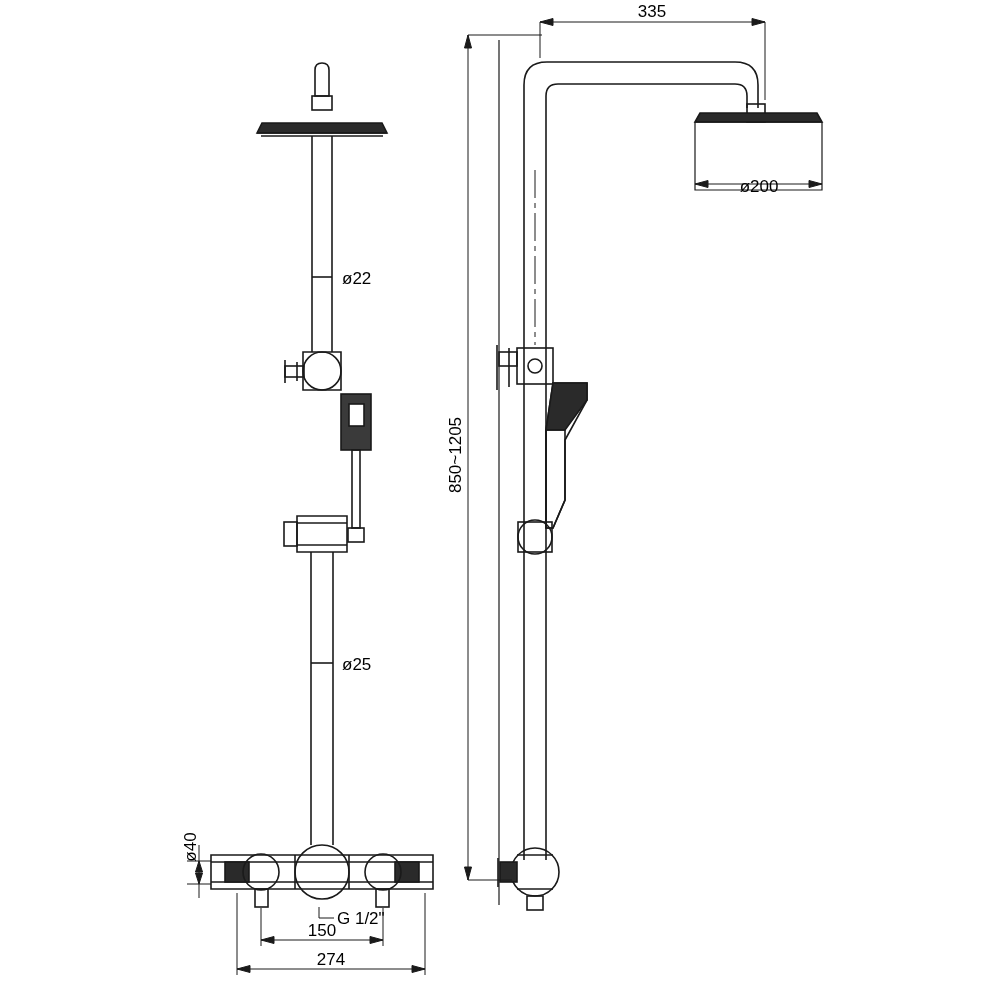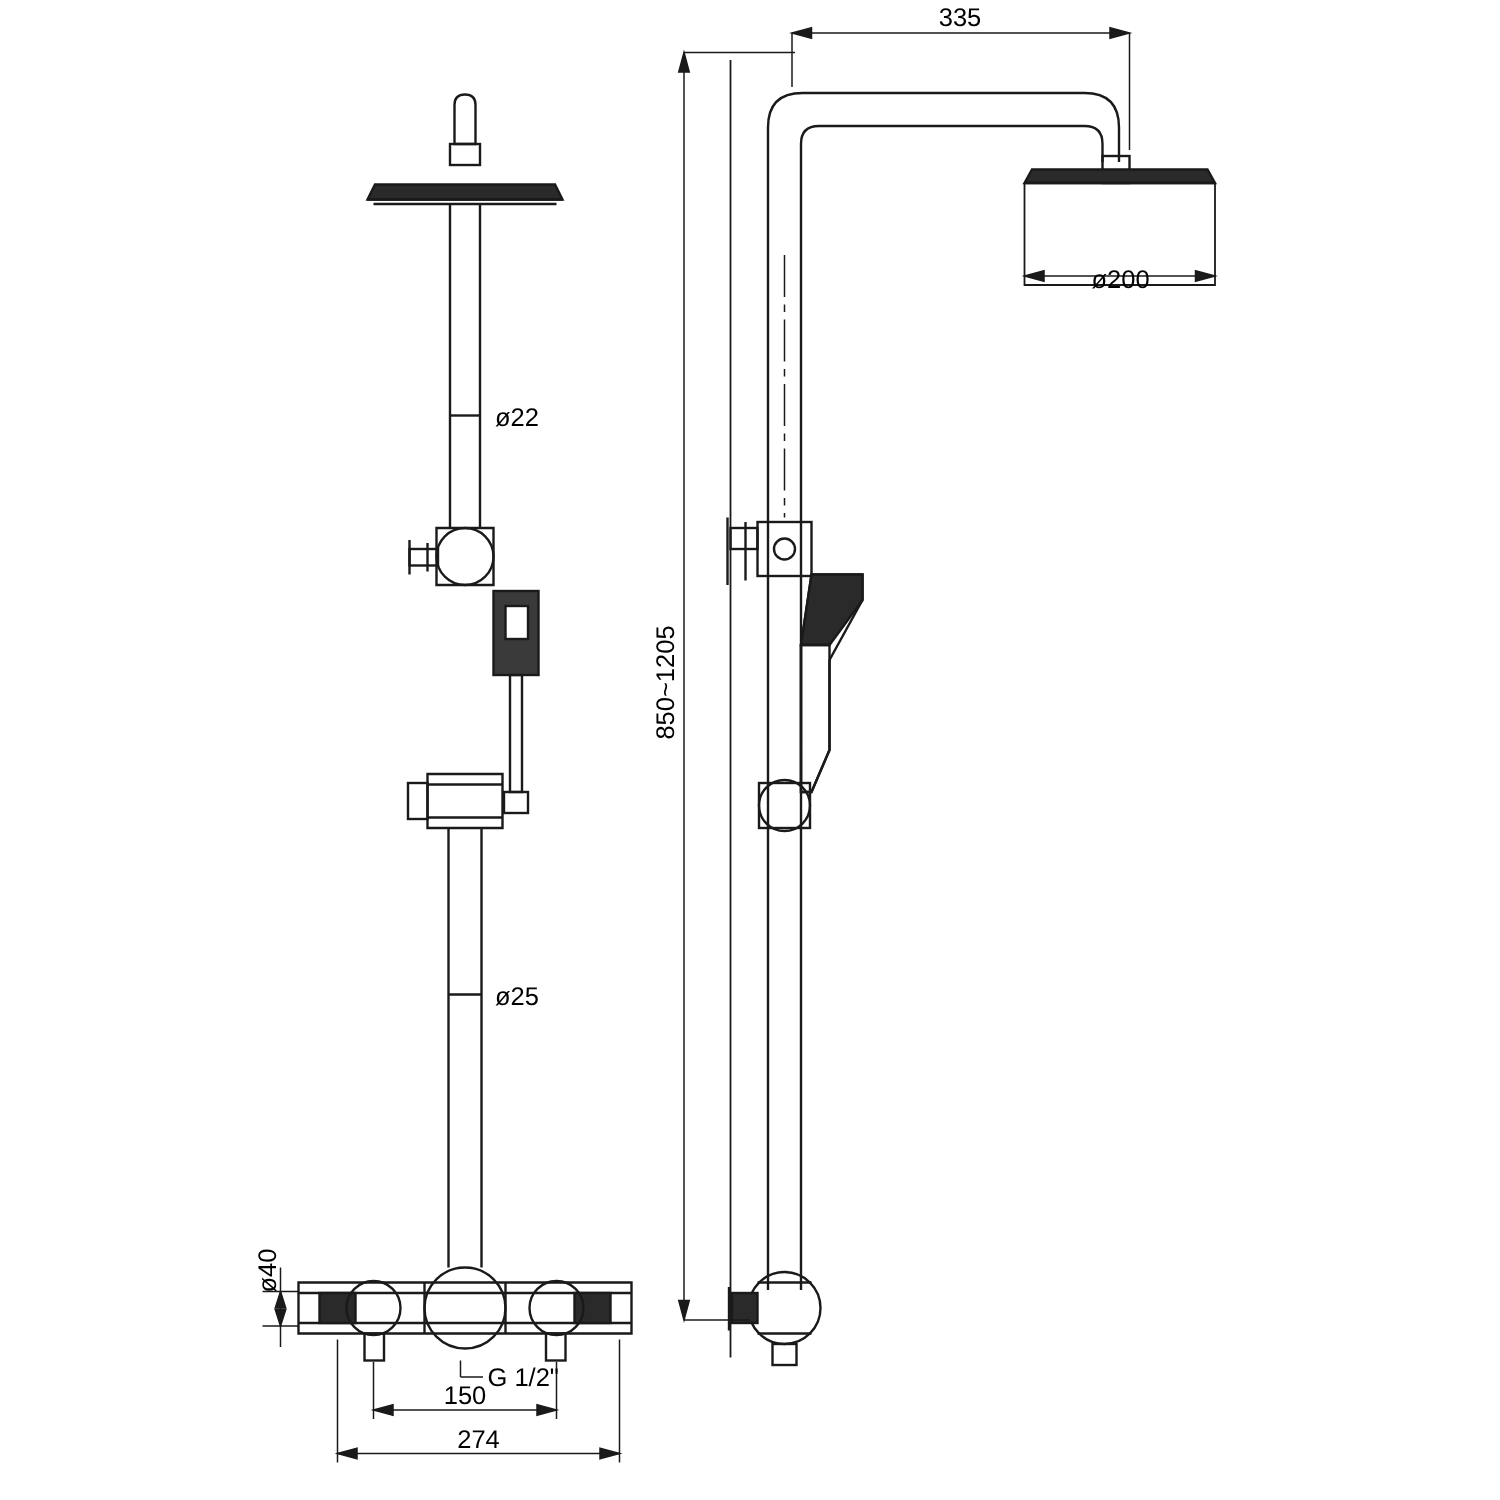--- a/index.html
+++ b/index.html
@@ -11,20 +11,21 @@
     width: 1000px;
     height: 1000px;
     font-family: "Liberation Sans", sans-serif;
     color: #000000;
     overflow: hidden;
   }
   #drawing-root {
     position: relative;
     width: 820px;
     height: 1000px;
+    margin-left: 12px;
   }
   svg.tech-drawing {
     display: block;
     width: 1000px;
     height: 1000px;
   }
   .dim-text {
     font-family: "Liberation Sans", sans-serif;
     font-size: 17px;
     fill: #000000;

